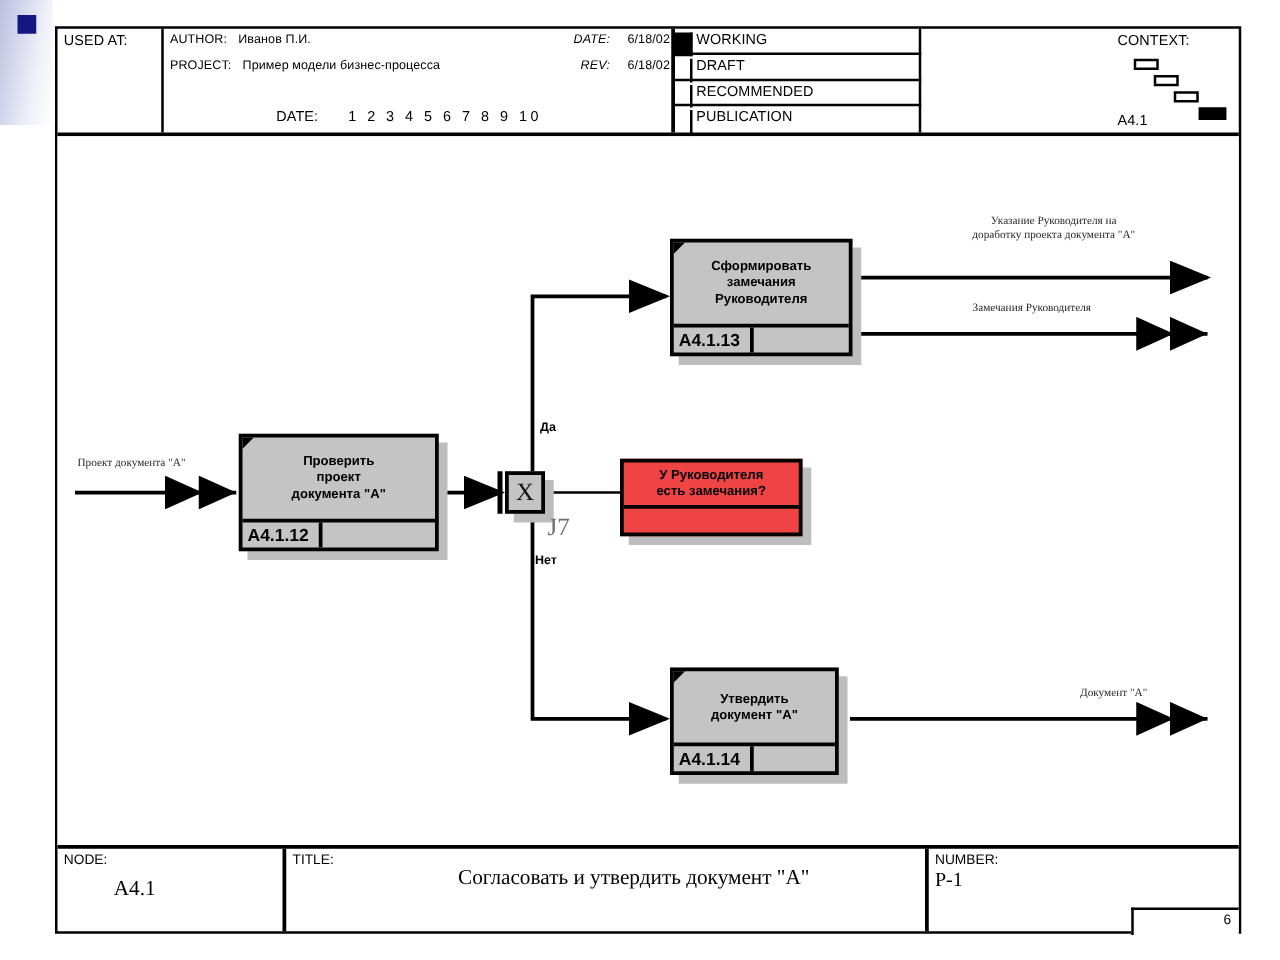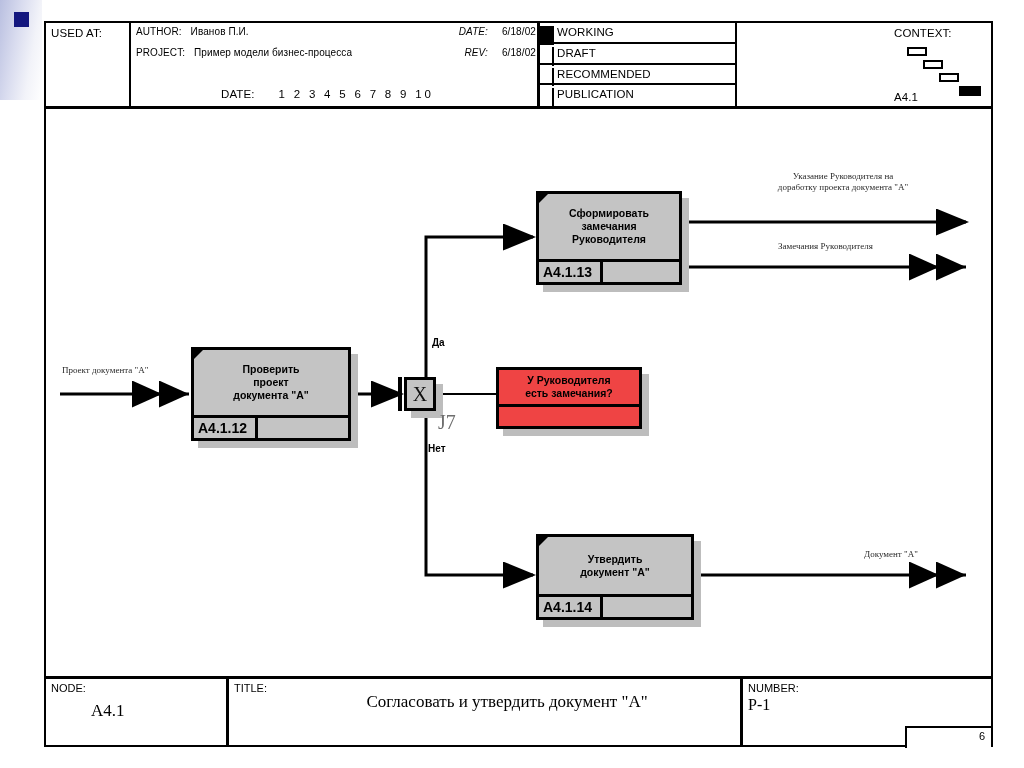--- a/index.html
+++ b/index.html
@@ -461,21 +461,21 @@
               <span>документа "А"</span>
             </span>
           </div>
           <div class="uob-foot">
             <div class="uob-id">A4.1.12</div>
             <div class="uob-extra"></div>
           </div>
         </div>
       </div>
 
-      <div class="uob" style="left:490px; top:425px; width:158px; height:86px;">
+      <div class="uob" style="left:490px; top:425px; width:135px; height:86px;">
         <div class="uob-shadow"></div>
         <div class="uob-body">
           <div class="uob-corner"></div>
           <div class="uob-title">
             <span>
               <span>Утвердить</span><br>
               <span>документ "А"</span>
             </span>
           </div>
           <div class="uob-foot">

